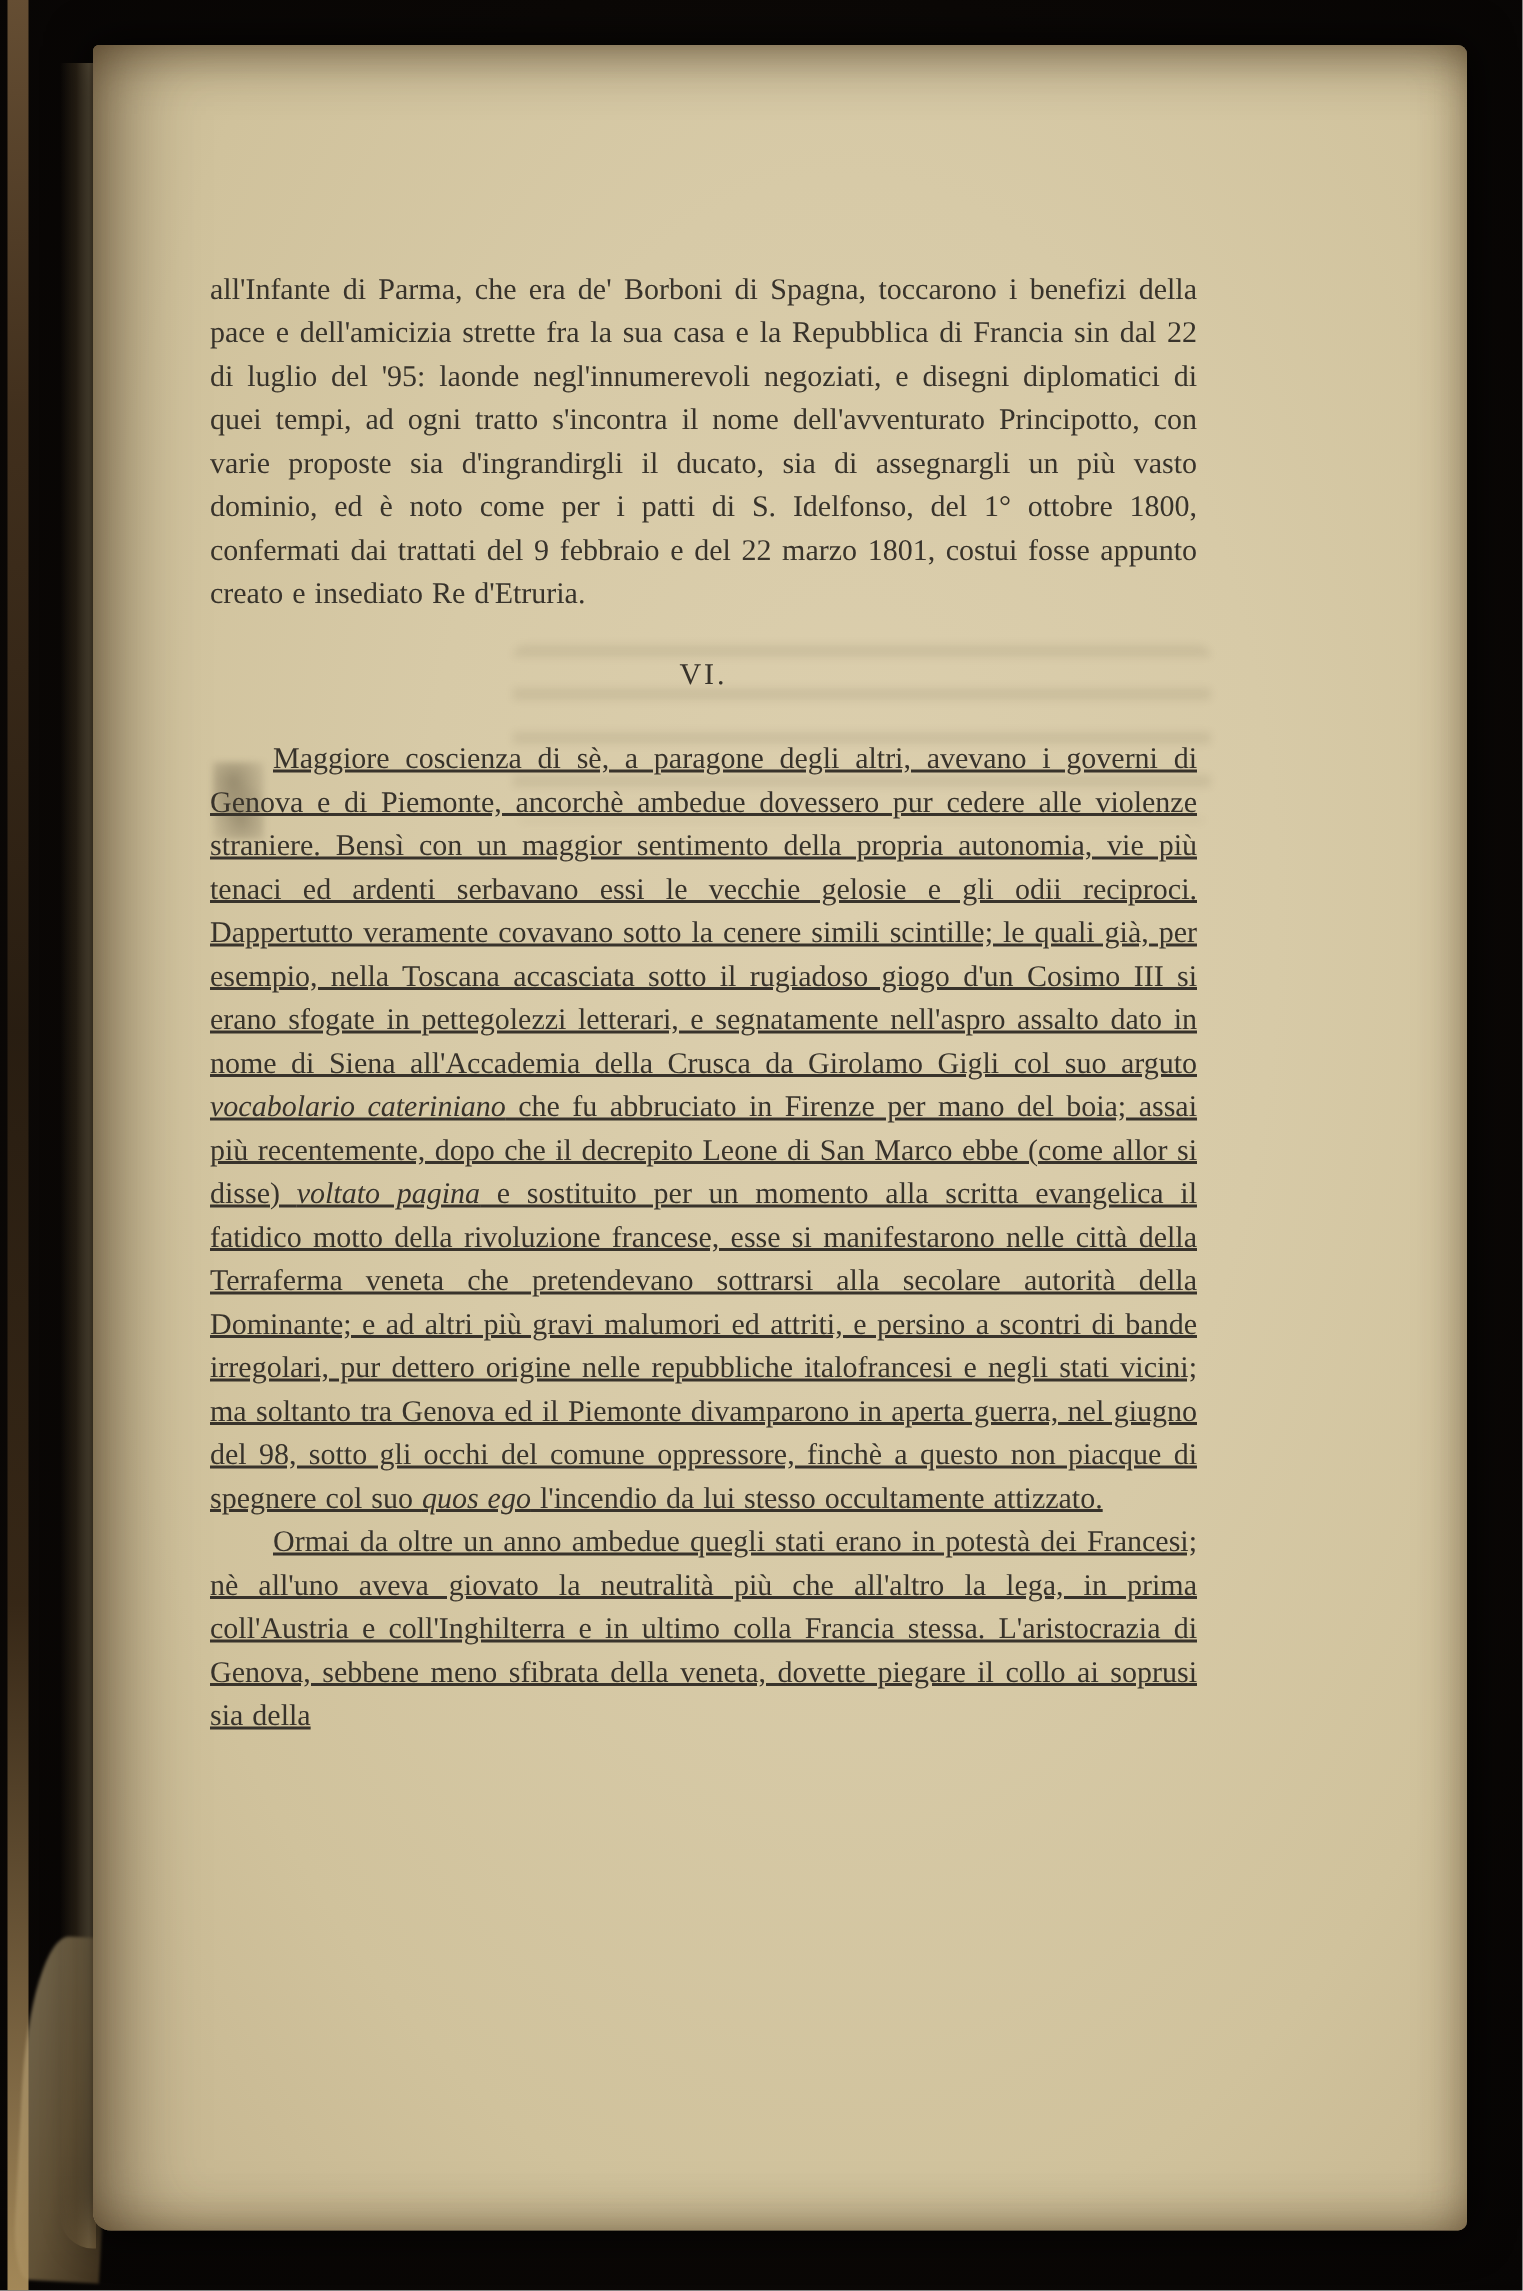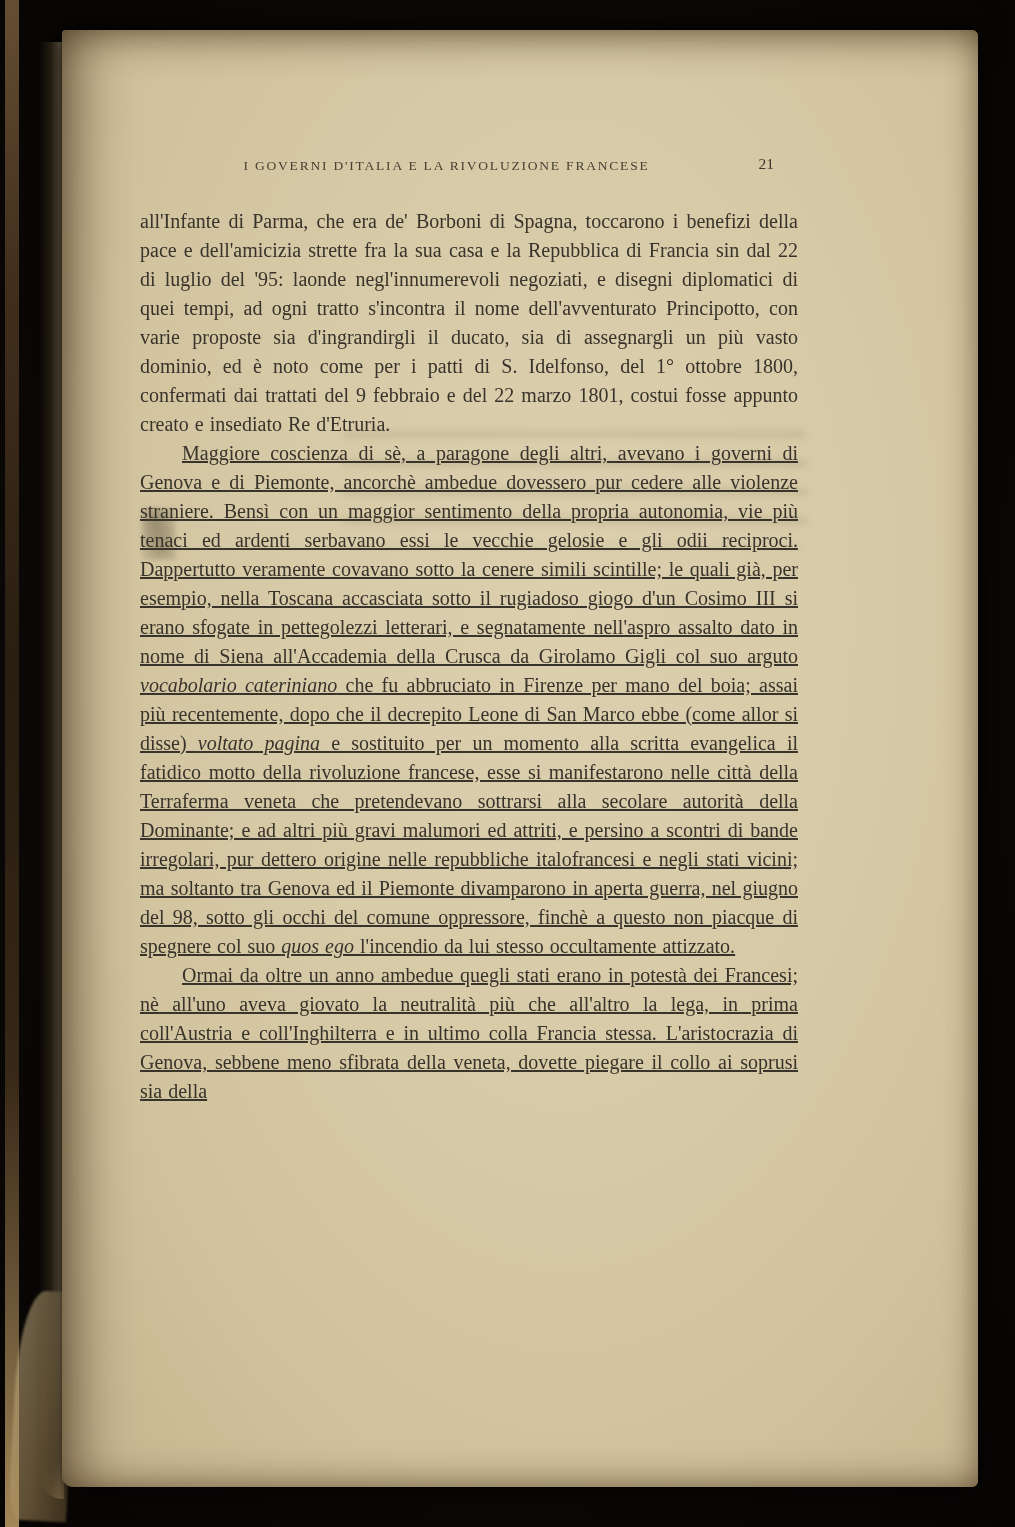--- a/index.html
+++ b/index.html
@@ -82,21 +82,21 @@
     letter-spacing: 1.8px;
     color: #474033;
     white-space: nowrap;
   }
   .page-num {
     position: absolute; right: 24px; top: -3px;
     font-size: 15.5px; letter-spacing: 0;
     color: #3c362c;
   }
   .text-body {
-    margin-top: 33px;
+    margin-top: 21px;
     font-size: 20px;
     line-height: 29px;
     text-align: justify;
     word-spacing: 0.05em;
   }
   .text-body p.para { margin: 0; }
   .text-body p.indent { text-indent: 42px; text-decoration: underline; }
   .section-heading {
     text-align: center;
     font-size: 20px;
@@ -113,25 +113,22 @@
 
   <div class="cover-strip"></div>
   <div class="page-stack"></div>
   <div class="corner-fan"></div>
 
   <div class="page">
     <div class="bleed"></div>
     <div class="smudge"></div>
 
     <div class="text-area">
-      <div class="running-header">
-        <span>I GOVERNI D'ITALIA E LA RIVOLUZIONE FRANCESE</span>
-        <span class="page-num">21</span>
-      </div>
       <div class="text-body">
           <p class="para"><span>all'Infante di Parma, che era de' Borboni di Spagna, toccarono i benefizi della pace e dell'amicizia strette fra la sua casa e la Repubblica di Francia sin dal 22 di luglio del '95: laonde negl'innumerevoli negoziati, e disegni diplomatici di quei tempi, ad ogni tratto s'incontra il nome dell'avventurato Principotto, con varie proposte sia d'ingrandirgli il ducato, sia di assegnargli un più vasto dominio, ed è noto come per i patti di S. Idelfonso, del 1° ottobre 1800, confermati dai trattati del 9 febbraio e del 22 marzo 1801, costui fosse appunto creato e insediato Re d'Etruria.</span></p>
+          <div class="section-heading">VI.</div>
           <p class="para indent"><span>Maggiore coscienza di sè, a paragone degli altri, avevano i governi di Genova e di Piemonte, ancorchè ambedue dovessero pur cedere alle violenze straniere. Bensì con un maggior sentimento della propria autonomia, vie più tenaci ed ardenti serbavano essi le vecchie gelosie e gli odii reciproci. Dappertutto veramente covavano sotto la cenere simili scintille; le quali già, per esempio, nella Toscana accasciata sotto il rugiadoso giogo d'un Cosimo III si erano sfogate in pettegolezzi letterari, e segnatamente nell'aspro assalto dato in nome di Siena all'Accademia della Crusca da Girolamo Gigli col suo arguto </span><em>vocabolario cateriniano</em><span> che fu abbruciato in Firenze per mano del boia; assai più recentemente, dopo che il decrepito Leone di San Marco ebbe (come allor si disse) </span><em>voltato pagina</em><span> e sostituito per un momento alla scritta evangelica il fatidico motto della rivoluzione francese, esse si manifestarono nelle città della Terraferma veneta che pretendevano sottrarsi alla secolare autorità della Dominante; e ad altri più gravi malumori ed attriti, e persino a scontri di bande irregolari, pur dettero origine nelle repubbliche italofrancesi e negli stati vicini; ma soltanto tra Genova ed il Piemonte divamparono in aperta guerra, nel giugno del 98, sotto gli occhi del comune oppressore, finchè a questo non piacque di spegnere col suo </span><em>quos ego</em><span> l'incendio da lui stesso occultamente attizzato.</span></p>
           <p class="para indent"><span>Ormai da oltre un anno ambedue quegli stati erano in potestà dei Francesi; nè all'uno aveva giovato la neutralità più che all'altro la lega, in prima coll'Austria e coll'Inghilterra e in ultimo colla Francia stessa. L'aristocrazia di Genova, sebbene meno sfibrata della veneta, dovette piegare il collo ai soprusi sia della</span></p>
         </div>
     </div>
   </div>
 
 </div>
 
 </body></html>

